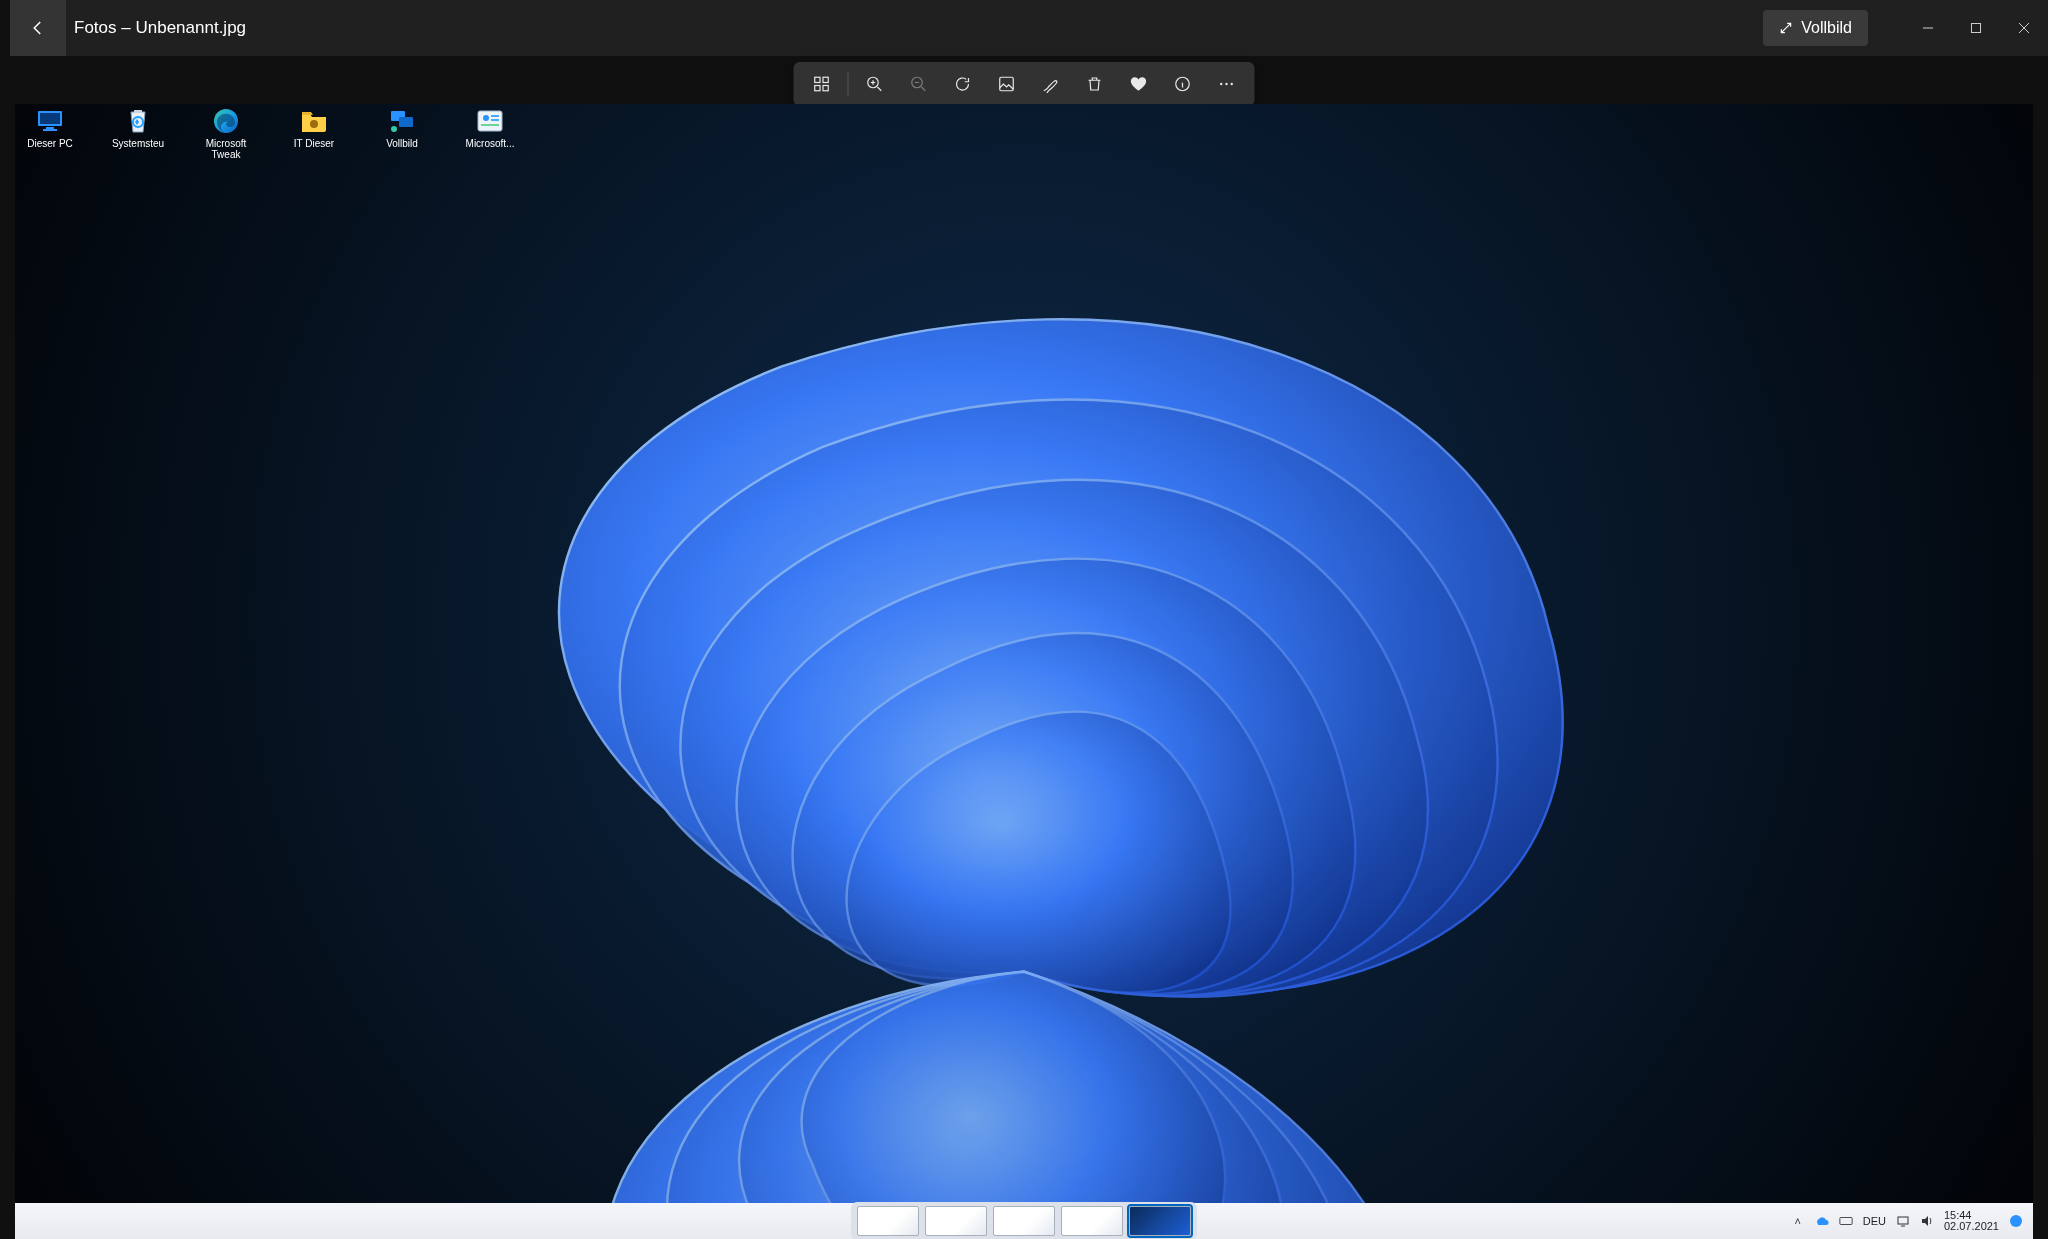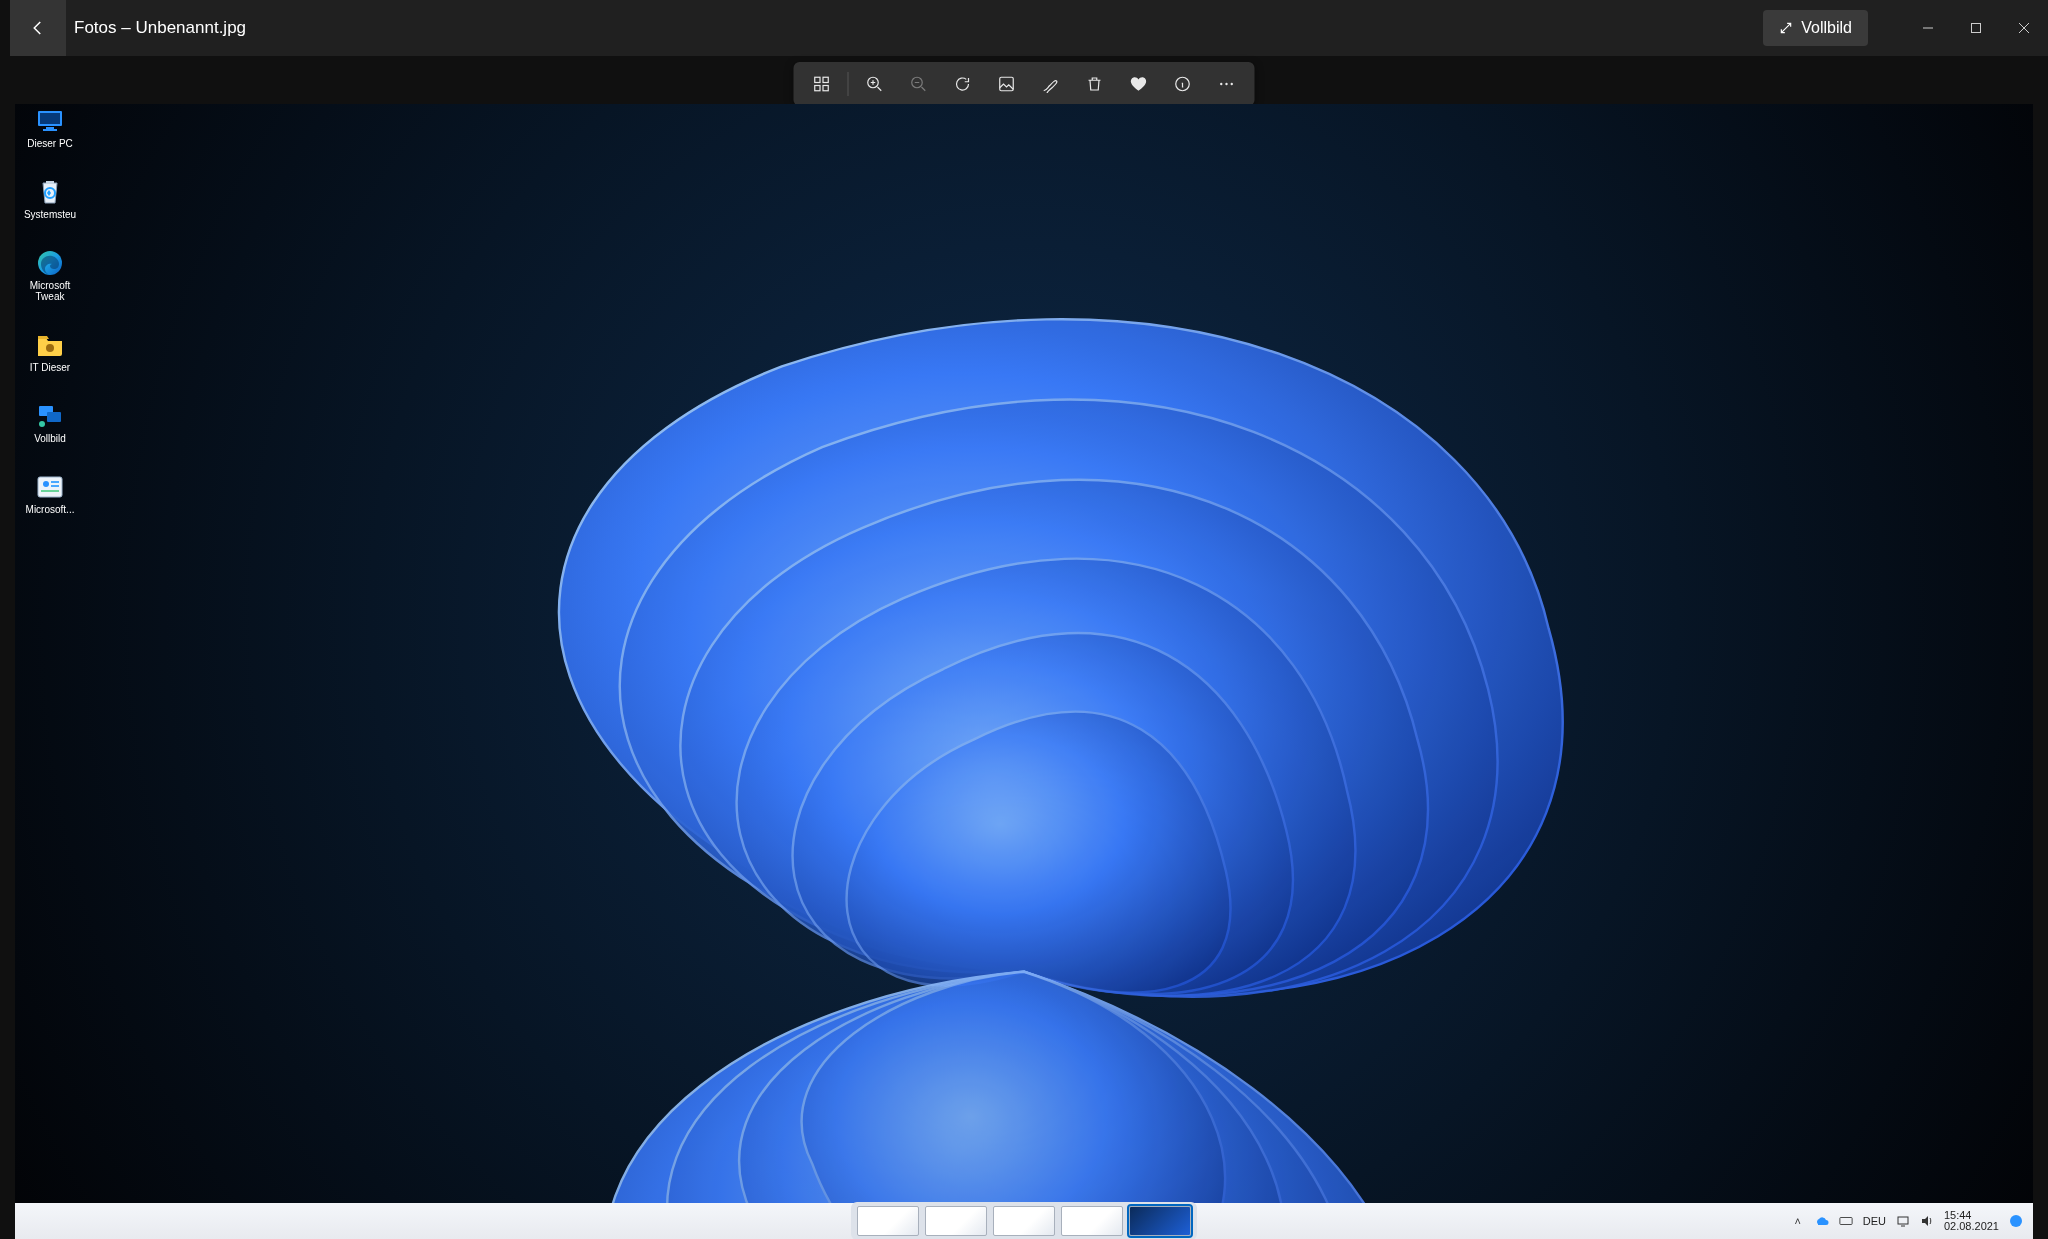--- a/index.html
+++ b/index.html
@@ -18,21 +18,21 @@
   .fullscreen-btn{height:36px;display:flex;align-items:center;gap:8px;background:#3a3a3a;border-radius:4px;padding:0 16px;margin-right:36px;cursor:pointer;font-size:16px;}
   .win-btn{width:48px;height:56px;display:flex;align-items:center;justify-content:center;cursor:pointer;color:#ccc;}
   
   .toolbar{position:absolute;top:62px;left:50%;transform:translateX(-50%);height:44px;background:var(--toolbar);border-radius:6px;display:flex;align-items:center;padding:0 6px;box-shadow:0 2px 8px rgba(0,0,0,.4);}
   .tool-btn{width:44px;height:44px;display:flex;align-items:center;justify-content:center;cursor:pointer;color:#e8e8e8;border-radius:4px;}
   .tool-btn.disabled{opacity:.4;cursor:default;}
   .tool-sep{width:1px;height:24px;background:#555;margin:0 4px;}
   
   .viewport{position:absolute;top:104px;bottom:0;left:15px;right:15px;background:radial-gradient(circle at 50% 45%, #0e2a4a 0%, #071525 55%, #020306 100%);overflow:hidden;}
   
-  .desk-icons{position:absolute;left:6px;top:4px;display:flex;flex-direction:column;gap:30px;}
+  .desk-icons{position:absolute;left:6px;top:4px;display:flex;flex-direction:row;gap:30px;}
   .desk-icon{width:58px;display:flex;flex-direction:column;align-items:center;gap:4px;cursor:default;}
   .desk-icon .glyph{width:30px;height:26px;display:flex;align-items:center;justify-content:center;}
   .desk-icon .label{font-size:10px;color:#fff;text-align:center;line-height:11px;white-space:normal;}
   
   .bloom{position:absolute;inset:0;}
   
   .inner-taskbar{position:absolute;left:0;right:0;bottom:0;height:36px;background:linear-gradient(#f4f6fa,#e8eaef);display:flex;align-items:center;justify-content:center;}
   .tb-center{display:flex;gap:6px;background:#dde2ea;border-radius:6px;padding:4px 6px;}
   .tb-thumb{width:60px;height:28px;border:1px solid #a8b0bc;background:linear-gradient(135deg,#fff 60%,#e4e9f0);border-radius:2px;}
   .tb-thumb.sel{outline:2px solid #0067c0;outline-offset:0px;background:linear-gradient(135deg,#0b2b5a,#1d5fd6);}
@@ -277,21 +277,21 @@
           </svg>
         </span>
       <span class="tray-icon">
           <svg width="14" height="12" viewBox="0 0 14 12" fill="#333">
             <path d="M2 4h3l3-3v10l-3-3H2Z"></path>
             <path d="M10 3c1 1 1 5 0 6" fill="none" stroke="#333"></path>
           </svg>
         </span>
       <div class="time">
         <div>15:44</div>
-        <div>02.08.2021</div>
+        <div>02.07.2021</div>
       </div>
       <span class="tray-icon">
           <svg width="14" height="14" viewBox="0 0 14 14">
             <circle cx="7" cy="7" r="6" fill="#2a92ff"></circle>
           </svg>
         </span>
     </div>
   </div>
 
 </div>

